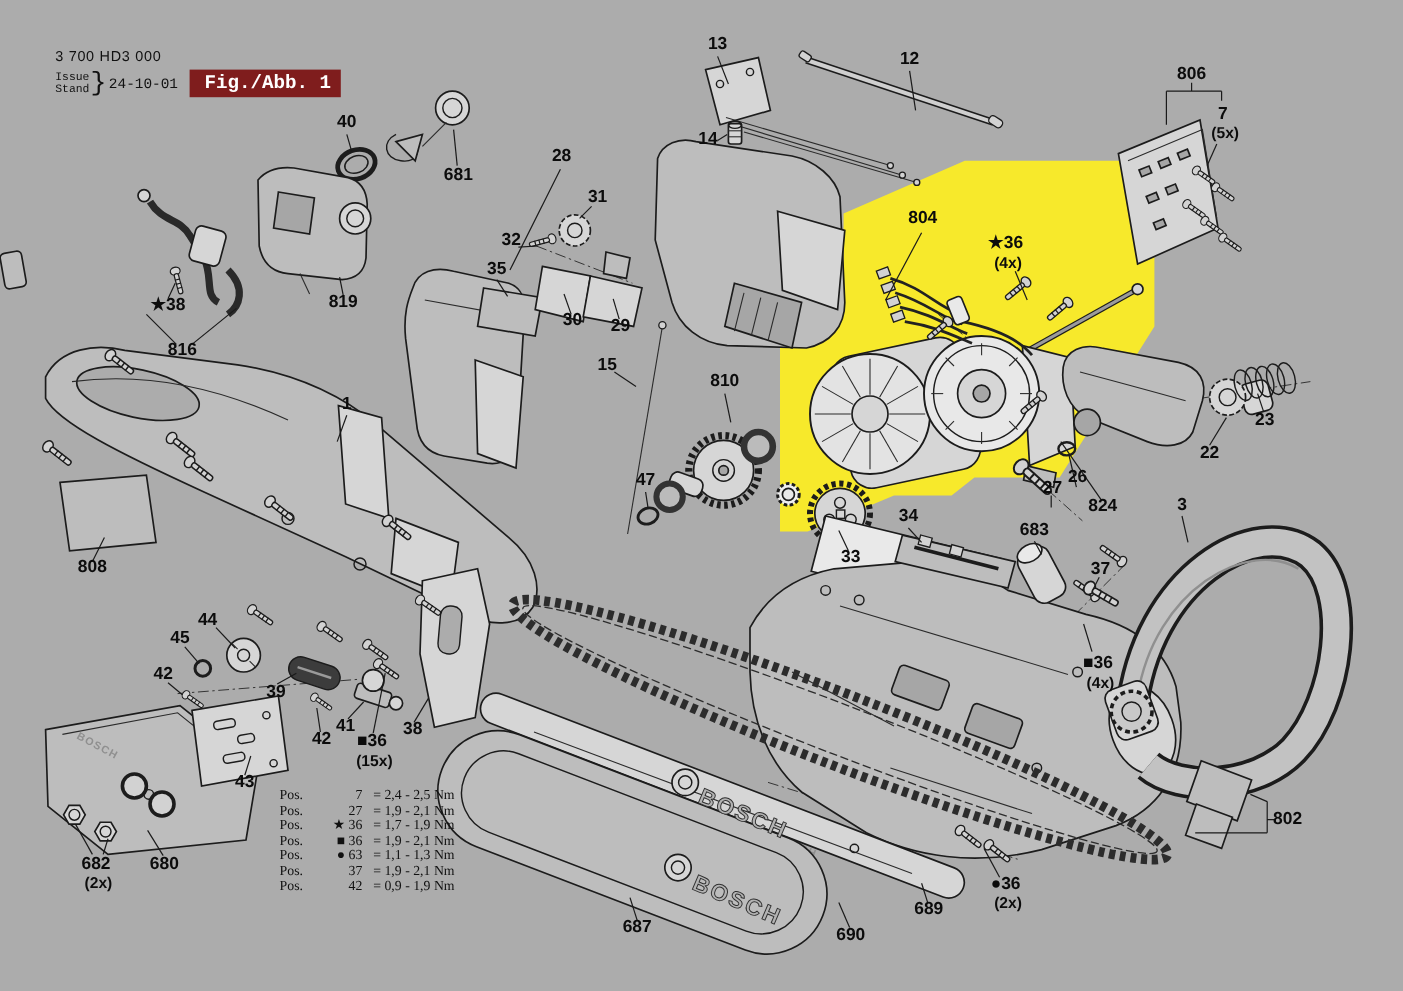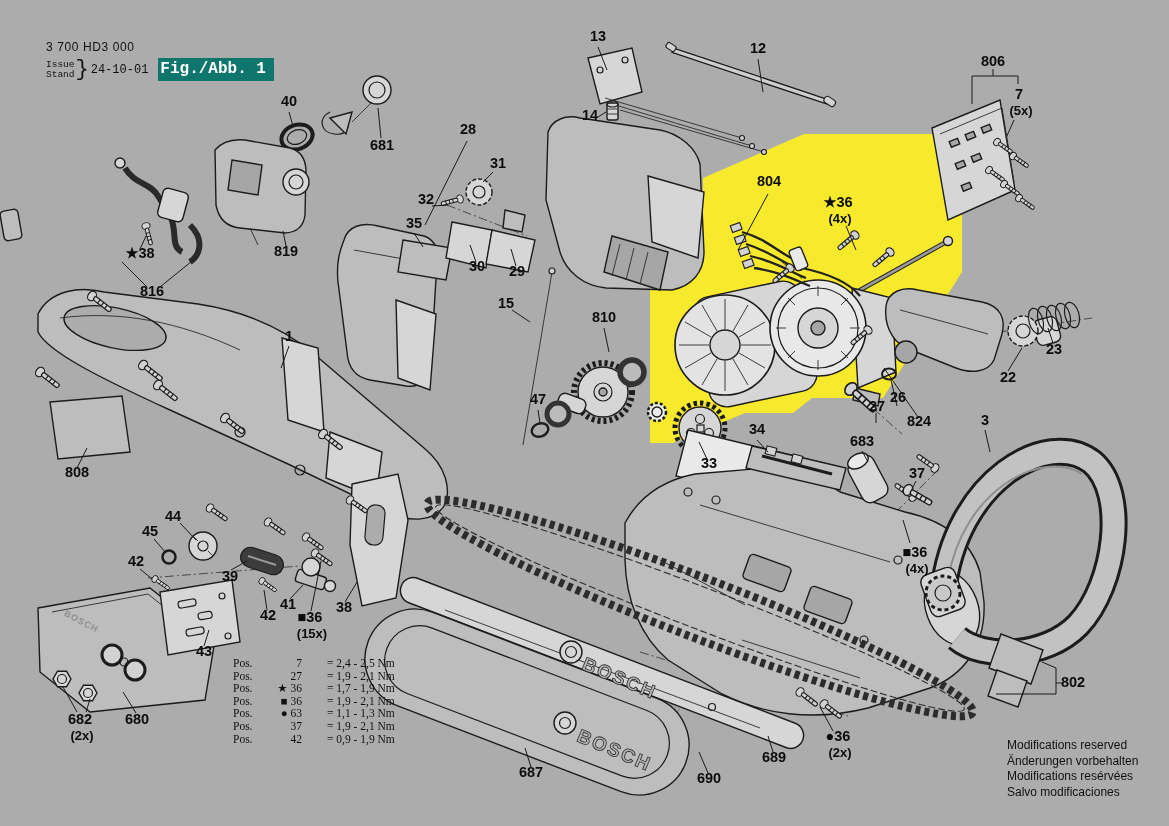--- a/index.html
+++ b/index.html
@@ -26,27 +26,27 @@
   .brand-text{font:700 19px "Liberation Sans",sans-serif;fill:#b3b3b3;stroke:#2f2f2f;stroke-width:0.8;
               letter-spacing:2px;text-anchor:middle;}
   .brand-small{font:700 9px "Liberation Sans",sans-serif;fill:#8f8f8f;stroke:none;letter-spacing:1px;text-anchor:middle;}
   
   #hdr{position:absolute;left:46px;top:40px;}
   #hdr .model{font-size:12px;letter-spacing:0.6px;}
   #hdr .row2{display:flex;align-items:center;margin-top:3px;font-family:Liberation Mono, monospace;}
   #hdr .is{font-size:9.5px;line-height:10px;}
   #hdr .brace{font-size:22px;font-weight:400;margin:0 2px 0 1px;}
   #hdr .date{font-size:12px;margin-right:10px;}
-  #badge{background:#0f766e;color:#fff;font-size:16px;font-weight:700;padding:2px 8px 3px 2px;}
+  #badge{background:#7f1d1d;color:#fff;font-size:16px;font-weight:700;padding:2px 8px 3px 12px;}
   
   #torque{position:absolute;left:233px;top:649px;font-size:11.5px;line-height:12.6px;}
   #torque-rows{margin-top:8px;}
   .tq-row{display:grid;grid-template-columns:33px 36px auto;font-family:Liberation Serif, serif;}
   .tq-row .c2{text-align:right;}
-  .tq-row .c3{margin-left:25px;}
+  .tq-row .c3{margin-left:9px;}
   
   #footer-note{position:absolute;left:1007px;top:738px;font-size:12px;line-height:15.5px;}
 </style>
 </head>
 <body>
 
 <div id="stage">
 
 <svg width="1169" height="826" viewBox="0 0 1169 826">
   <defs>
@@ -598,20 +598,14 @@
           <span class="c3">= 1,9 - 2,1 Nm</span>
         </div>
         <div class="tq-row">
           <span class="c1">Pos.</span>
           <span class="c2">42</span>
           <span class="c3">= 0,9 - 1,9 Nm</span>
         </div>
       </div>
 </div>
 
-<div id="footer-note">
-      <div>Modifications reserved</div>
-      <div>Änderungen vorbehalten</div>
-      <div>Modifications resérvées</div>
-      <div>Salvo modificaciones</div>
-    </div>
 
 </div>
 
 </body></html>

